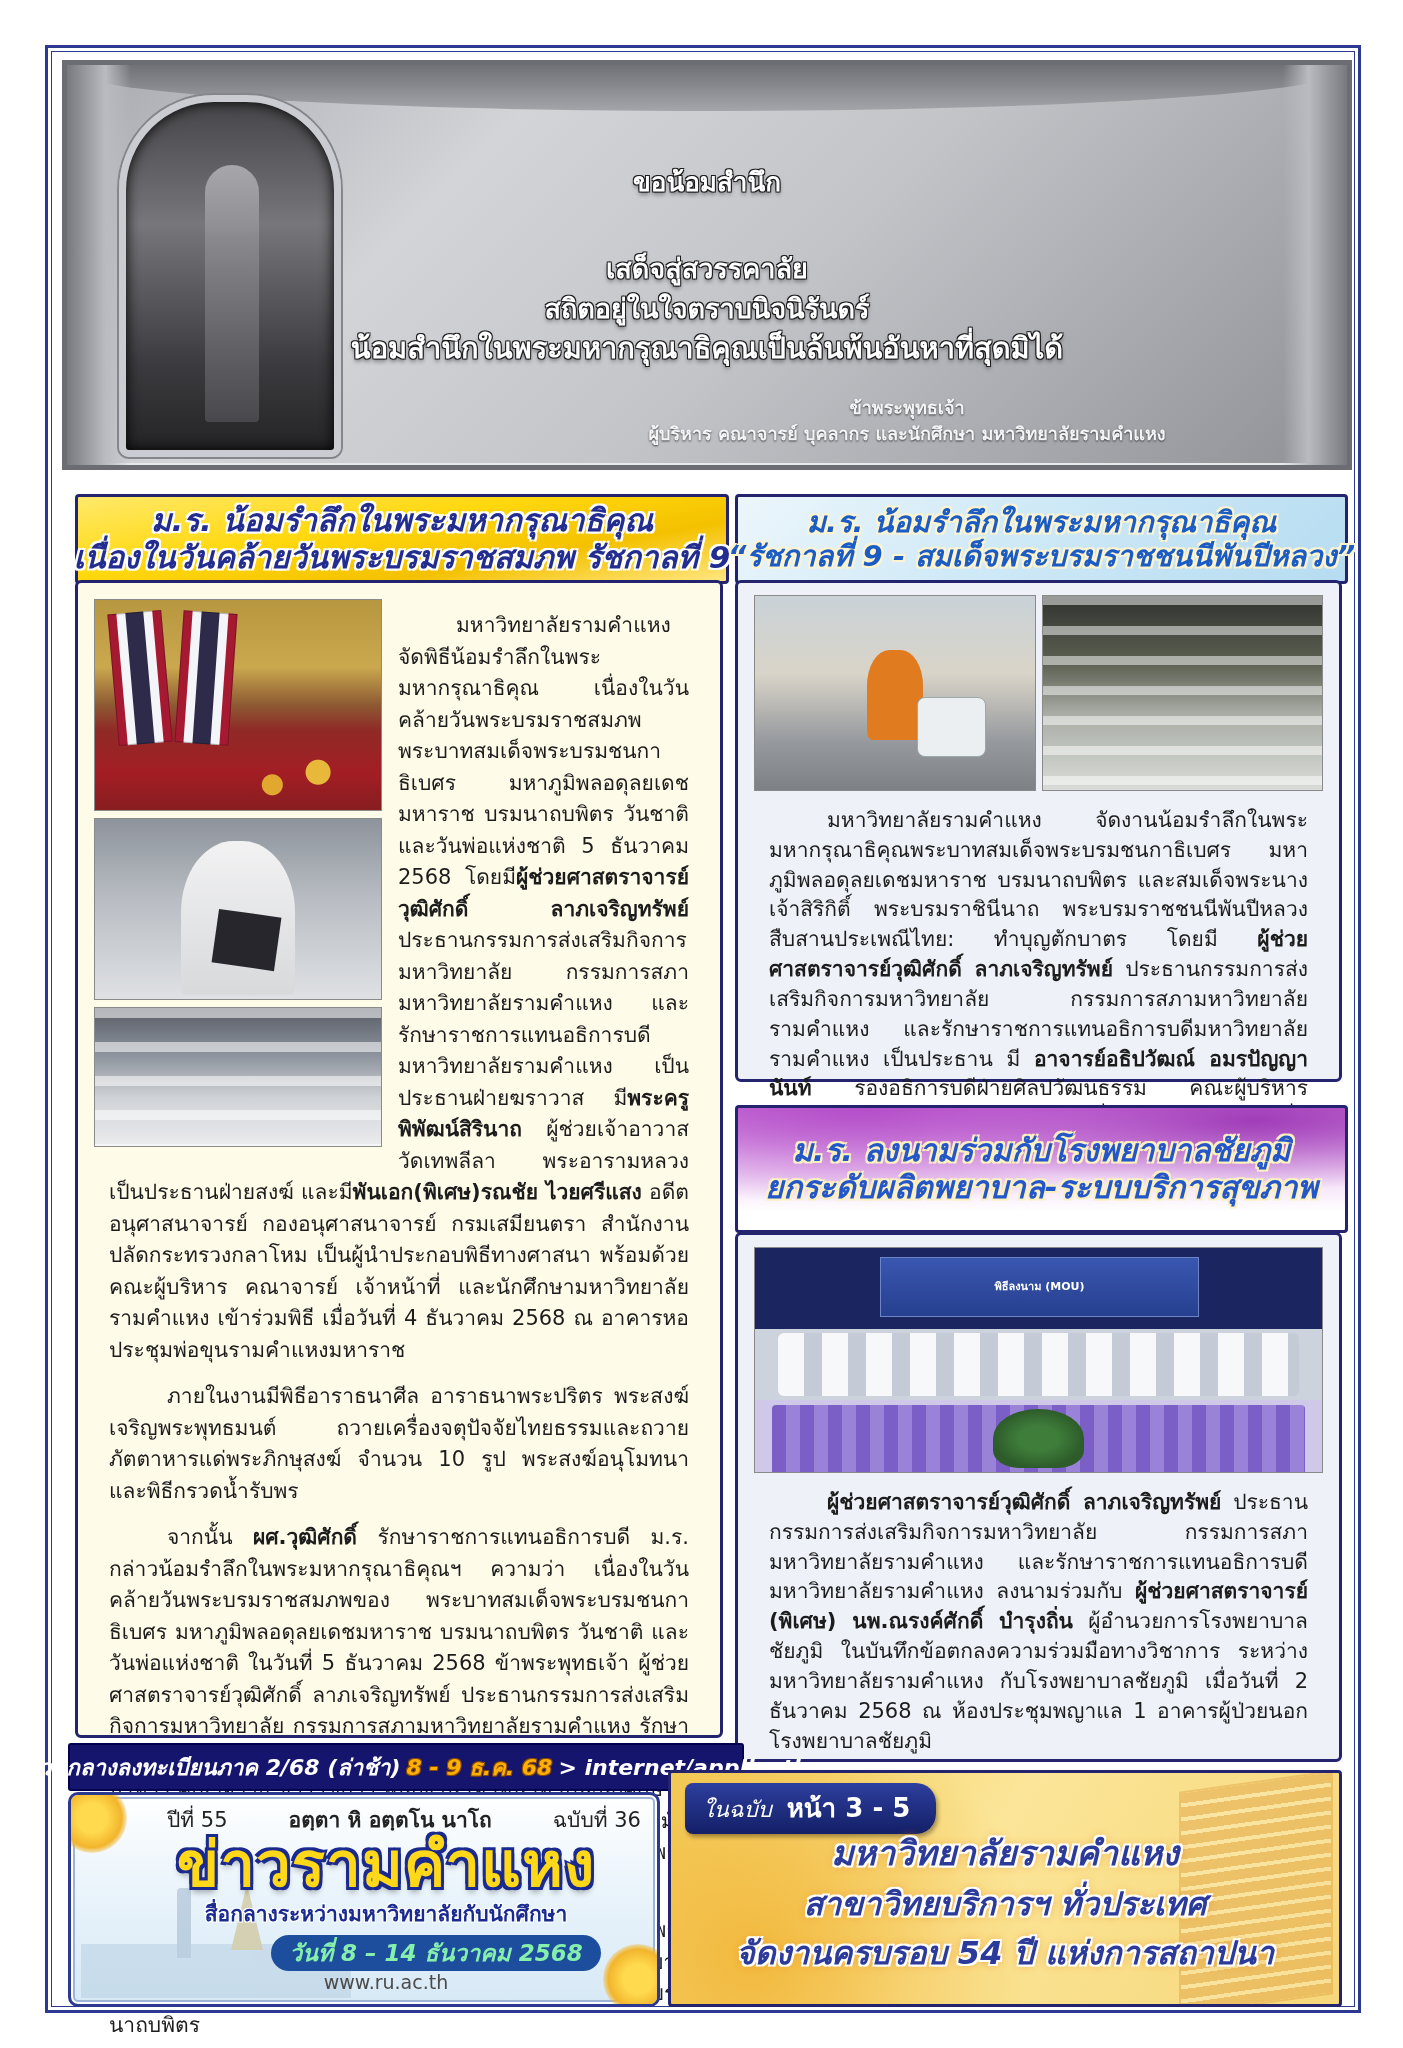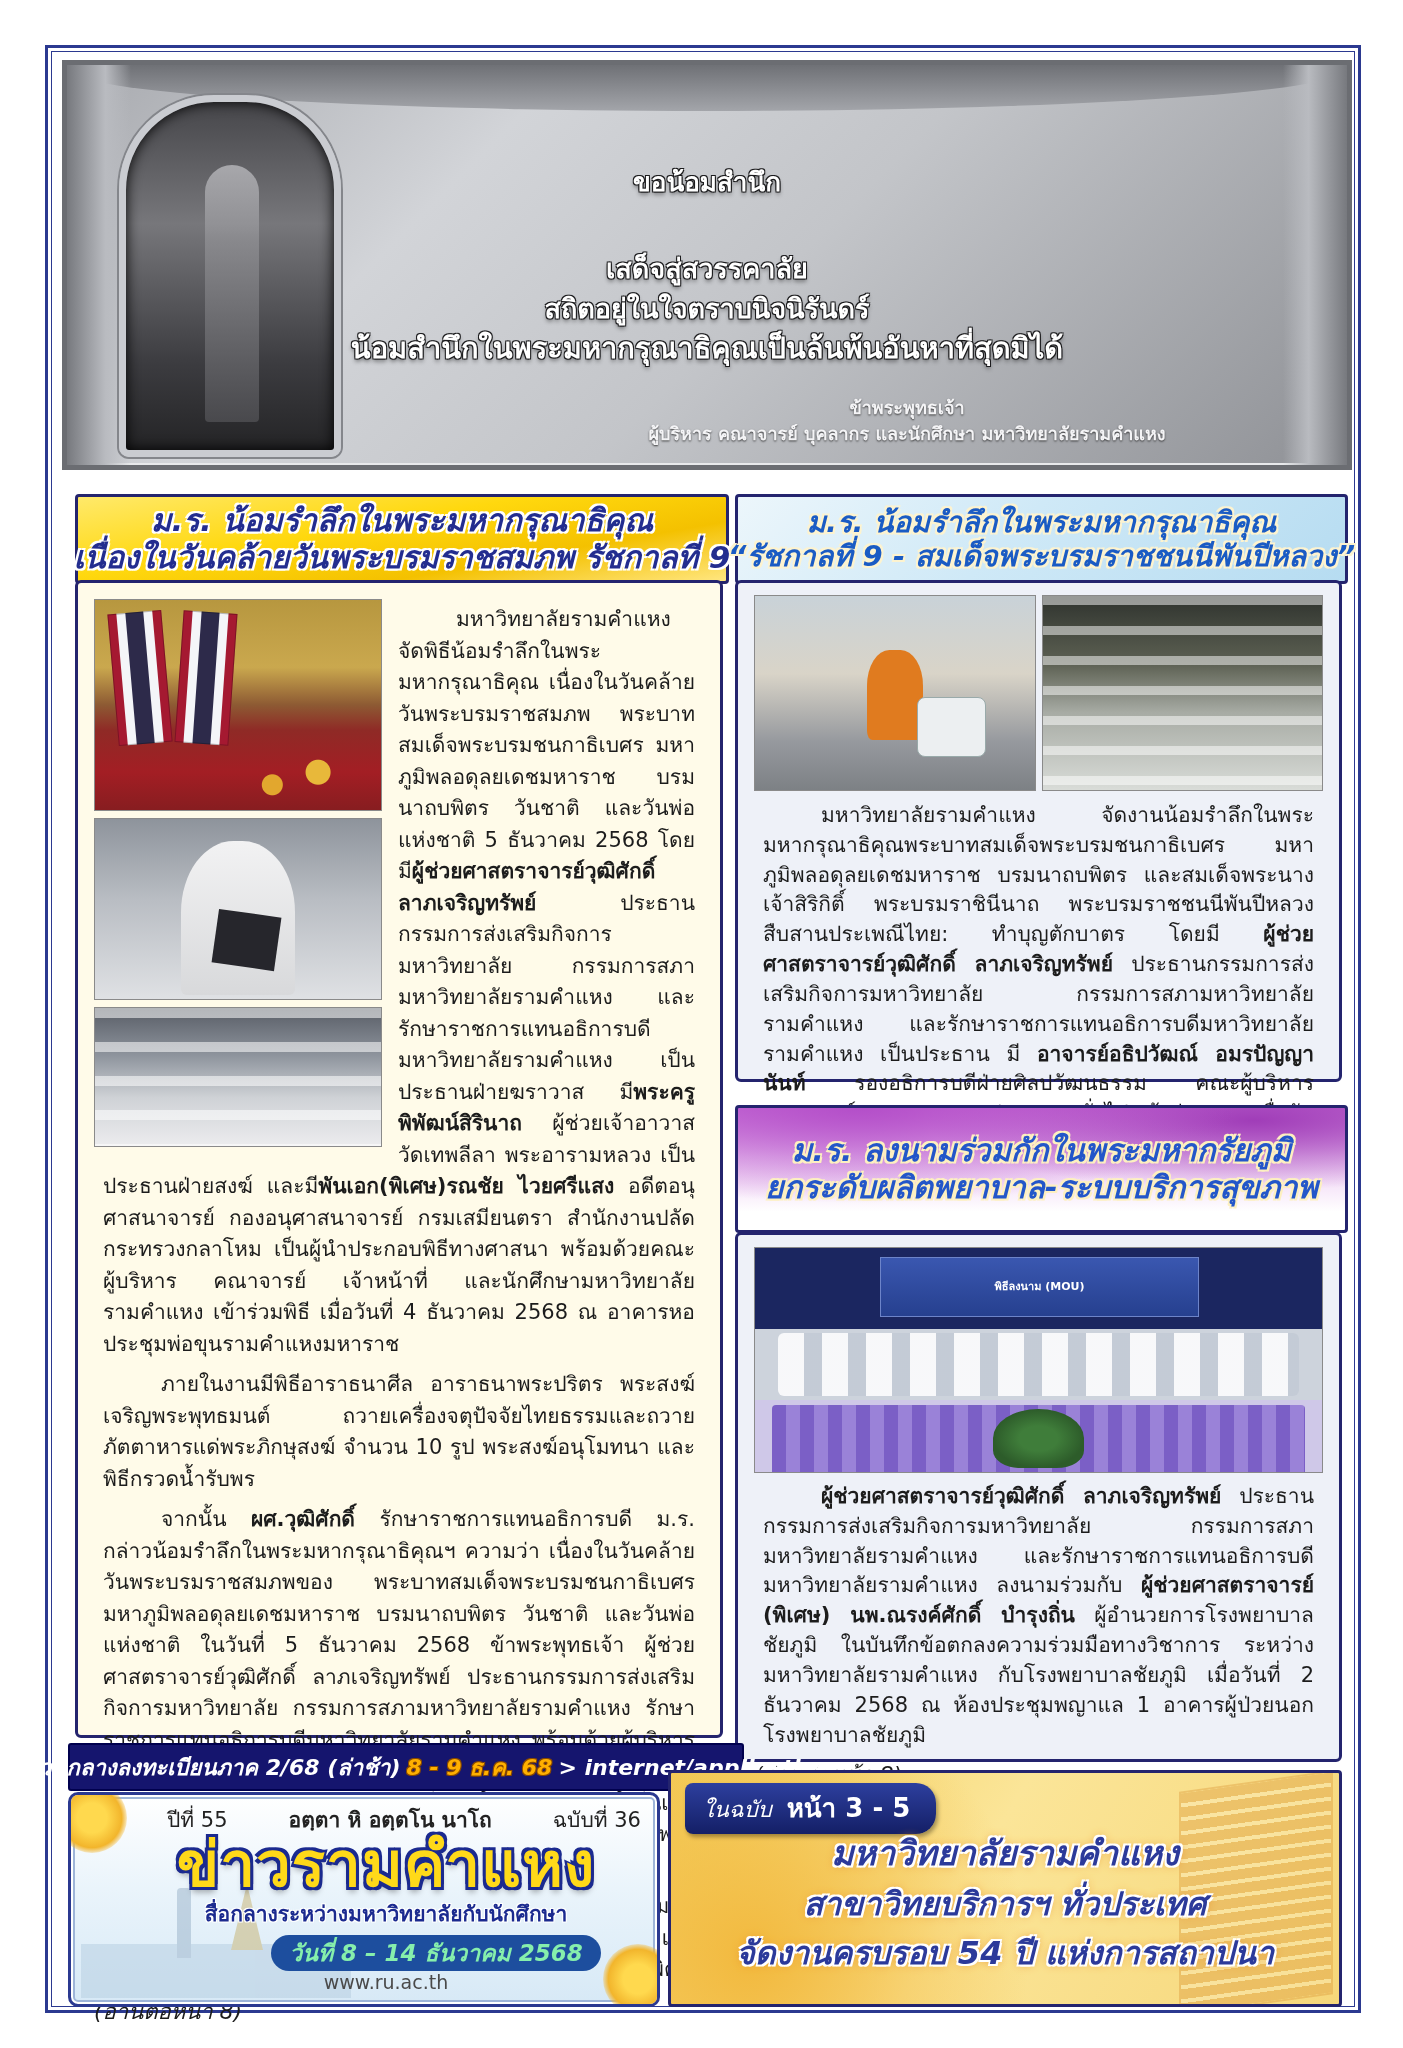--- a/index.html
+++ b/index.html
@@ -44,21 +44,21 @@
         text-shadow:-2px -2px 0 #fdf3cf,2px -2px 0 #fdf3cf,-2px 2px 0 #fdf3cf,2px 2px 0 #fdf3cf;}
   .hbox-right2{left:735px;top:1105px;width:607px;height:122px;
         background:radial-gradient(ellipse at 20% 0%,#b44fc9 0%,rgba(180,79,201,0) 55%),
                    radial-gradient(ellipse at 85% 10%,#a03db8 0%,rgba(160,61,184,0) 45%),
                    linear-gradient(180deg,#cf7bdc 0%,#ecc9f2 40%,#ffffff 85%);}
   .hbox-right2 .hl{color:#2356c9;font-size:31px;
         text-shadow:-2px -2px 0 #fdf0c0,2px -2px 0 #fdf0c0,-2px 2px 0 #fdf0c0,2px 2px 0 #fdf0c0;}
   
   .article{position:absolute;background:#fffbe9;border:3px solid #24246e;border-radius:6px;
            padding:12px 16px;box-sizing:border-box;color:#1c1c1c;text-align:justify;}
-  .article p{margin:9px;text-indent:58px;}
+  .article p{margin:15px;text-indent:58px;}
   .art-left{left:75px;top:580px;width:648px;height:1158px;font-size:21px;line-height:1.5;}
   .art-right1{left:735px;top:580px;width:607px;height:502px;background:#eef1f8;font-size:21px;line-height:1.42;}
   .art-right2{left:735px;top:1232px;width:607px;height:530px;background:#eef1f8;font-size:21px;line-height:1.42;}
   .continue-note{text-align:left;font-weight:normal;font-style:italic;font-size:22px;margin-top:2px;}
   .pull-up{margin-top:-30px;}
   
   .photo{border:1px solid #8a8a8a;box-sizing:border-box;position:relative;overflow:hidden;}
   .photo-stack{float:left;width:288px;margin:4px 16px 6px 0;}
   .photo-stack .photo{width:100%;margin-bottom:7px;}
   .ph-flags{height:212px;background:
@@ -197,21 +197,21 @@
         <div class="monk-robe"></div>
         <div class="alms-cart"></div>
       </div>
       <div class="photo ph-officials"></div>
     </div>
     <p><span>มหาวิทยาลัยรามคำแหง จัดงานน้อมรำลึกในพระมหากรุณาธิคุณพระบาทสมเด็จพระบรมชนกาธิเบศร มหาภูมิพลอดุลยเดชมหาราช บรมนาถบพิตร และสมเด็จพระนางเจ้าสิริกิติ์ พระบรมราชินีนาถ พระบรมราชชนนีพันปีหลวง สืบสานประเพณีไทย: ทำบุญตักบาตร โดยมี </span><b>ผู้ช่วยศาสตราจารย์วุฒิศักดิ์ ลาภเจริญทรัพย์</b><span> ประธานกรรมการส่งเสริมกิจการมหาวิทยาลัย กรรมการสภามหาวิทยาลัยรามคำแหง และรักษาราชการแทนอธิการบดีมหาวิทยาลัยรามคำแหง เป็นประธาน มี </span><b>อาจารย์อธิปวัฒณ์ อมรปัญญานันท์</b><span> รองอธิการบดีฝ่ายศิลปวัฒนธรรม คณะผู้บริหาร คณาจารย์ บุคลากร และประชาชนทั่วไป เข้าร่วมงาน เมื่อวันที่ 4 ธันวาคม 2568</span></p>
     <div class="continue-note pull-up">(อ่านต่อหน้า 8)</div>
   </div>
 
   <div class="hbox hbox-right2">
-    <div class="hl">ม.ร. ลงนามร่วมกักในพระมหากรัยภูมิ</div>
+    <div class="hl">ม.ร. ลงนามร่วมกับโรงพยาบาลชัยภูมิ</div>
     <div class="hl">ยกระดับผลิตพยาบาล-ระบบบริการสุขภาพ</div>
   </div>
 
   <div class="article art-right2">
     <div class="photo ph-mou">
       <div class="mou-screen">พิธีลงนาม (MOU)</div>
       <div class="mou-people"></div>
       <div class="mou-table"></div>
       <div class="mou-flowers"></div>
     </div>

